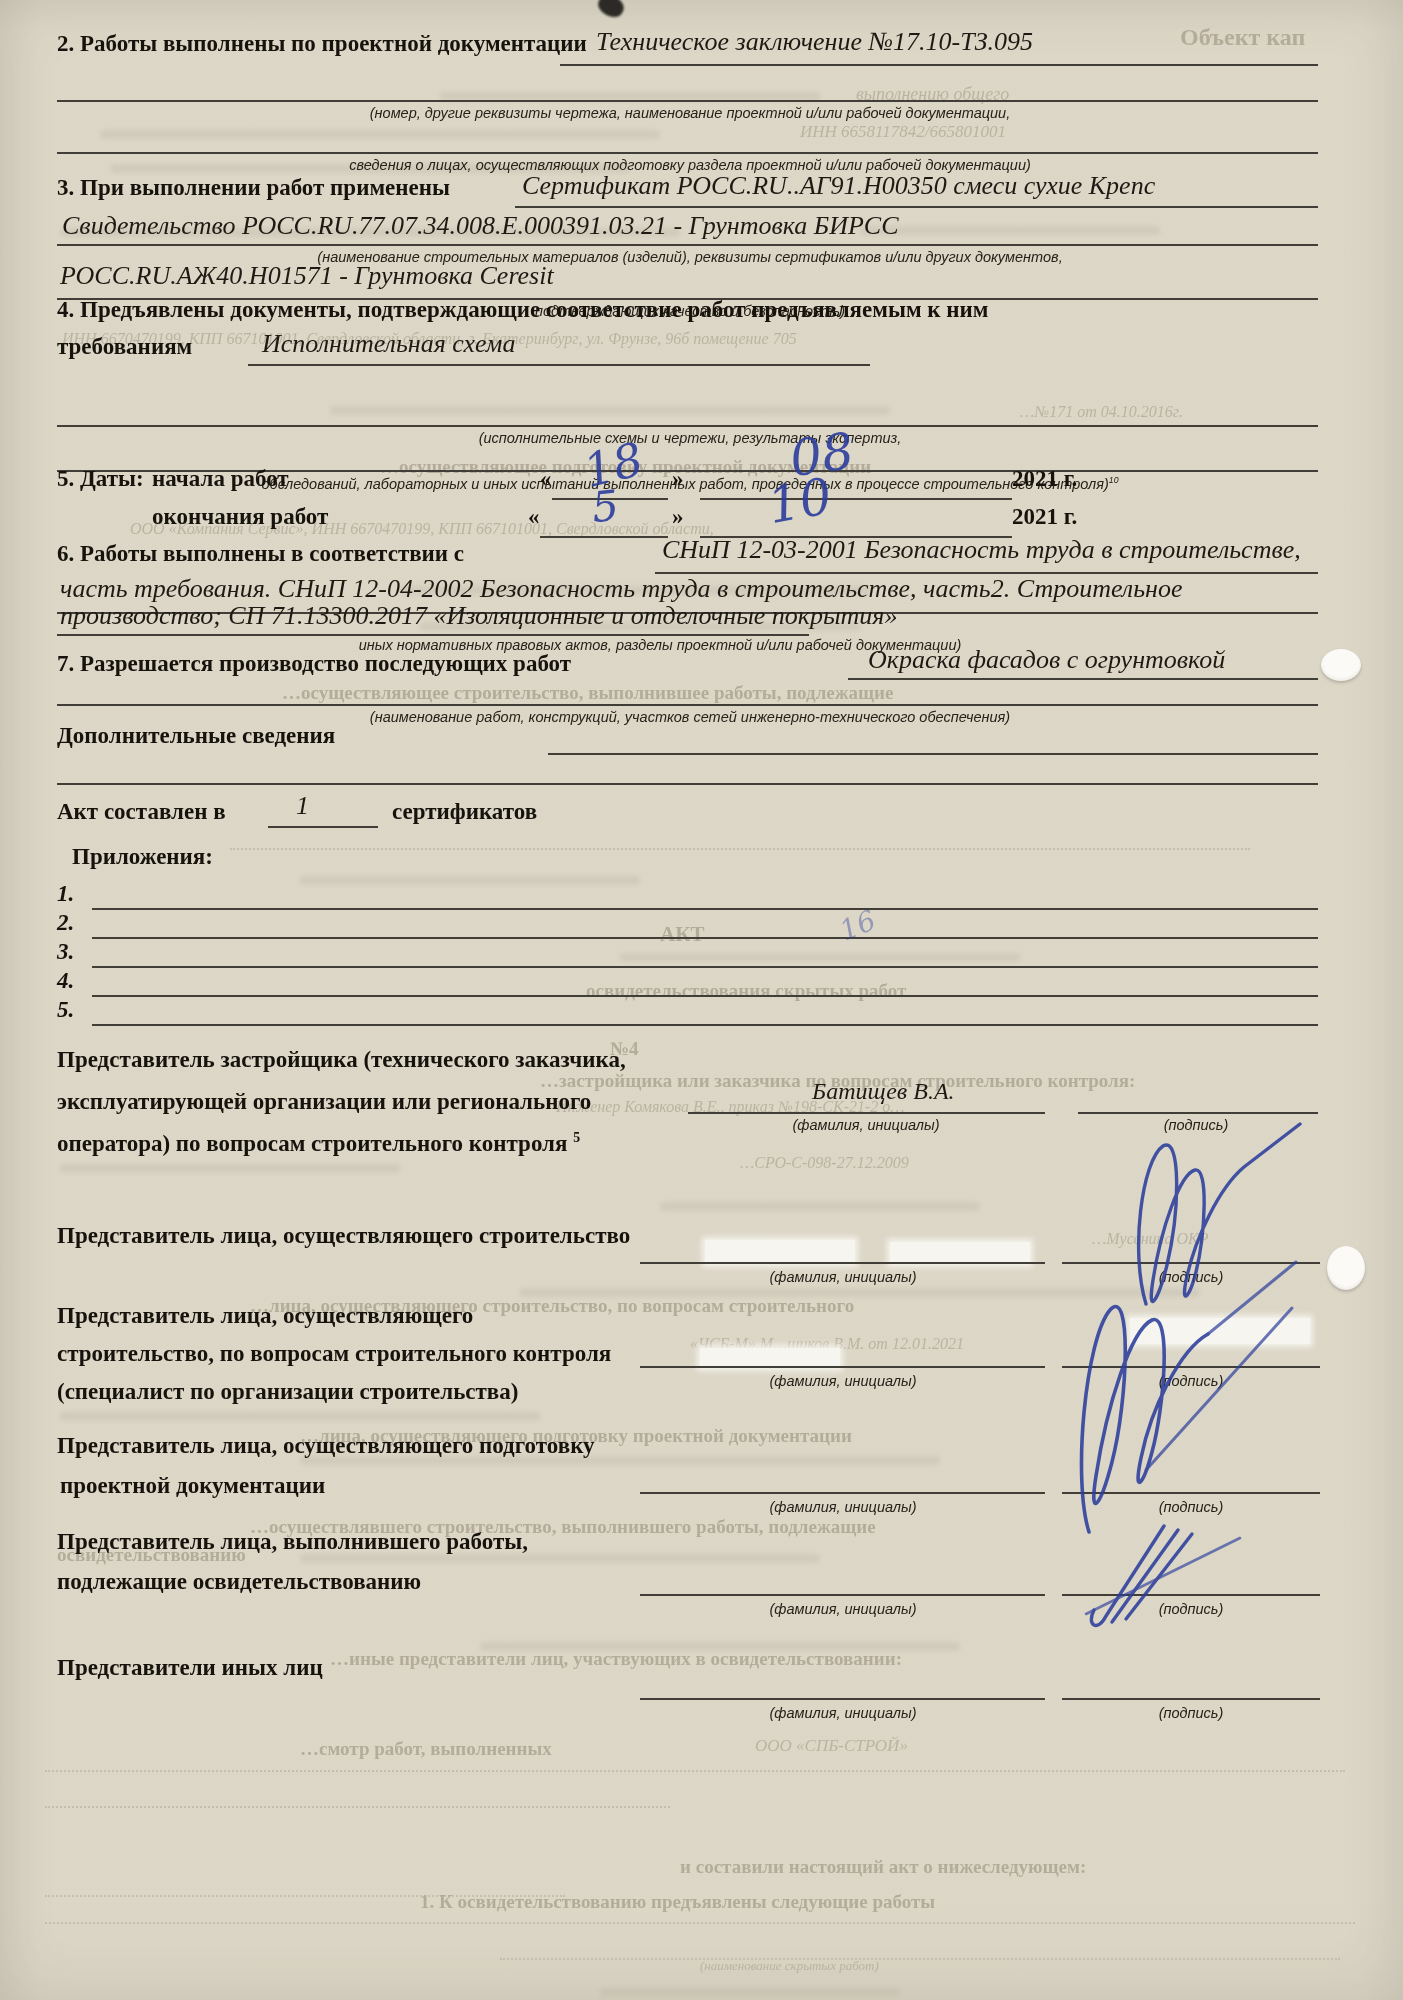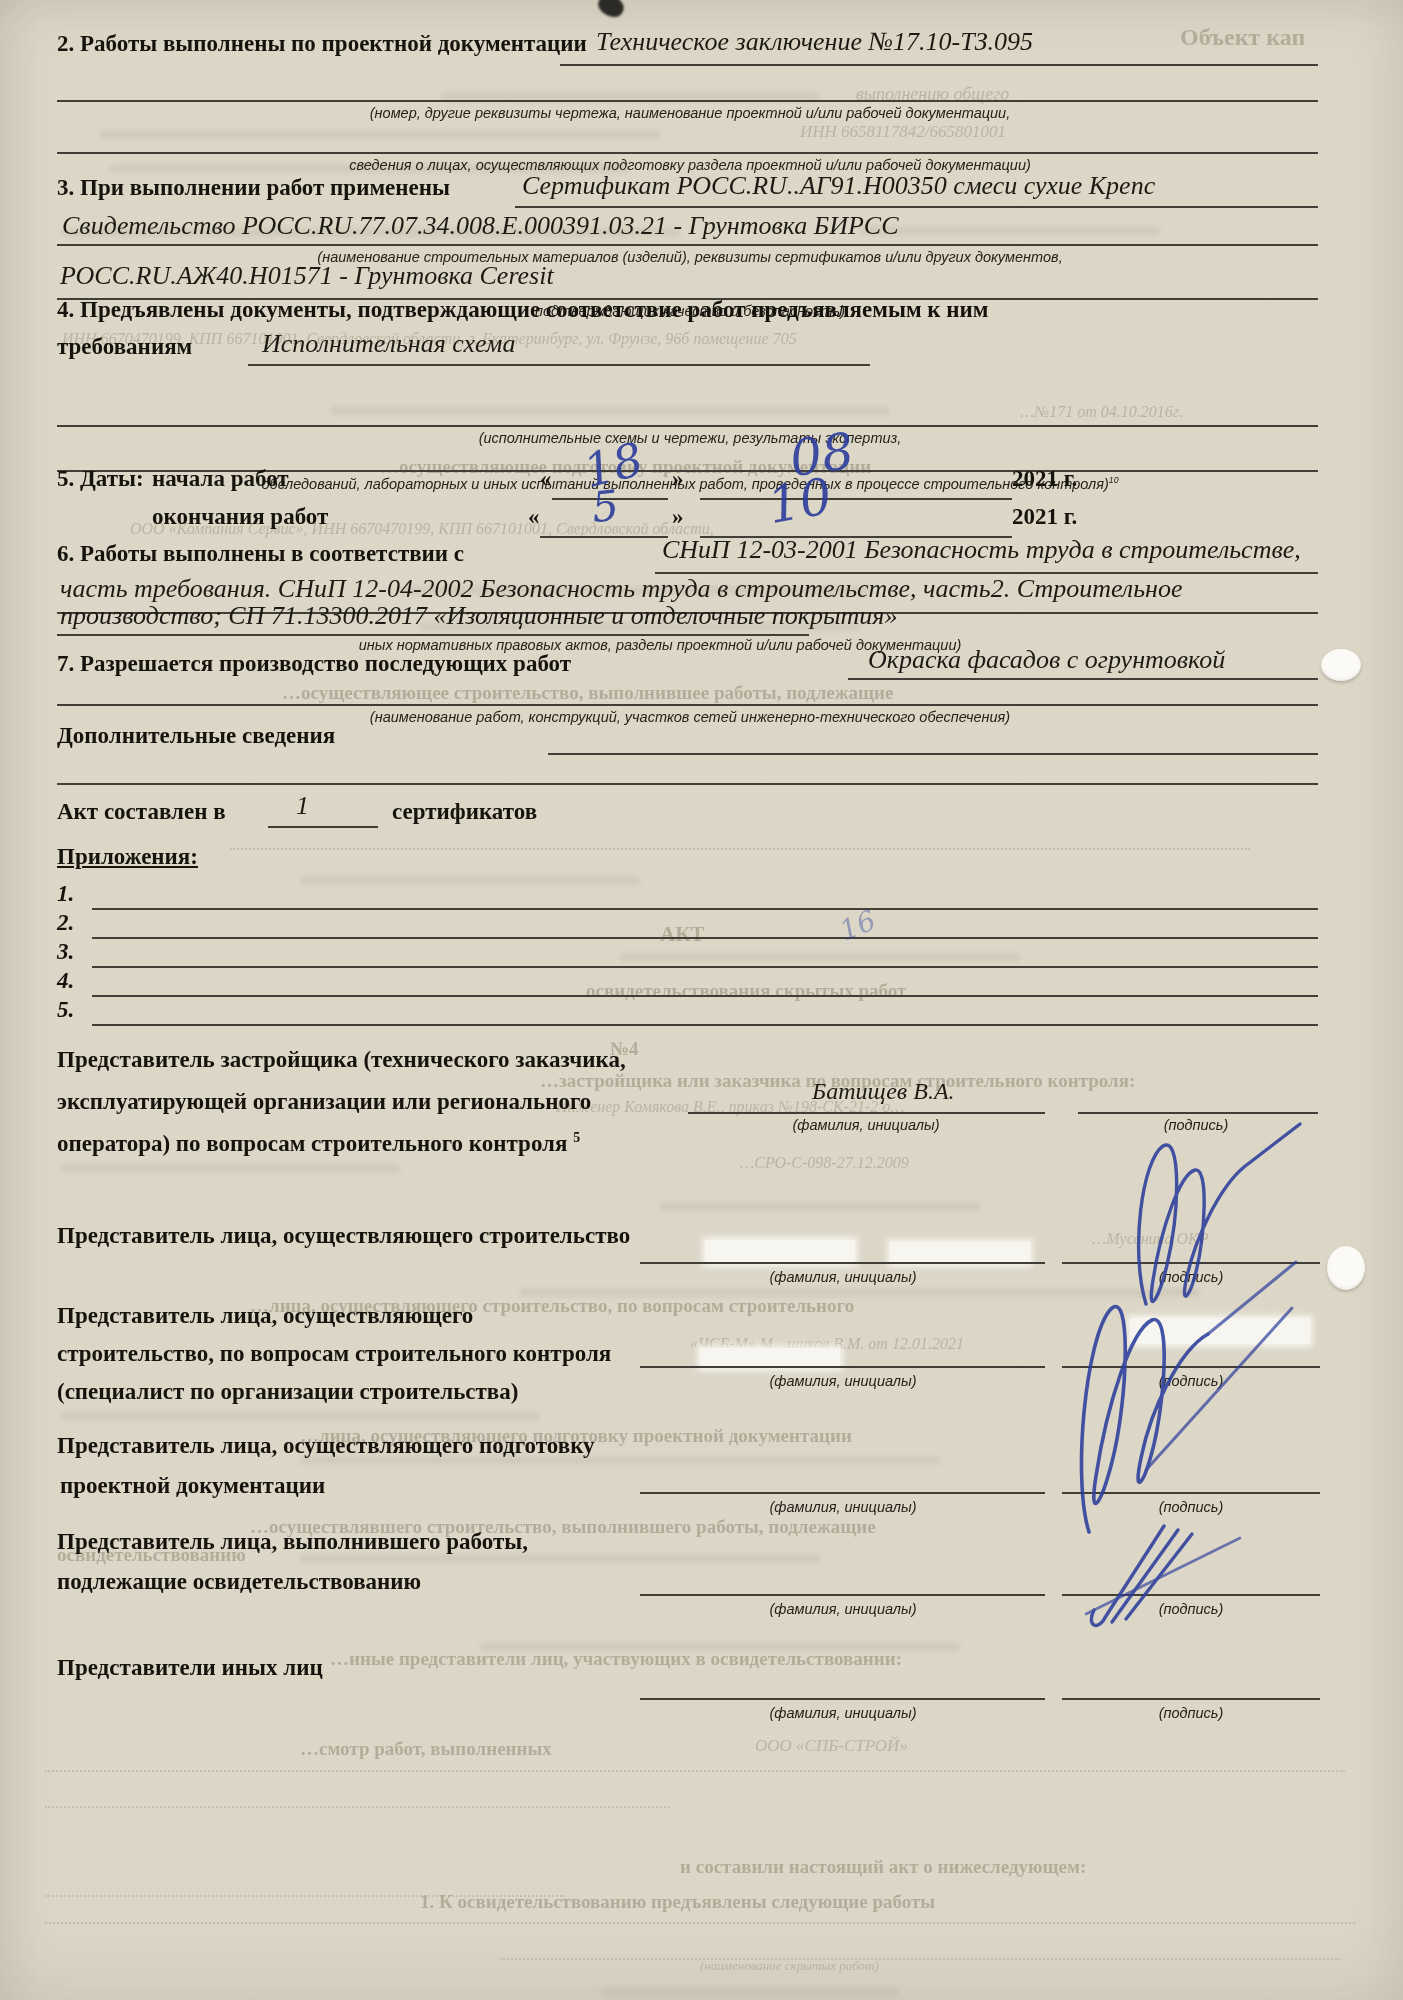--- a/index.html
+++ b/index.html
@@ -79,21 +79,21 @@
   <div class="lbl" style="left:57px;top:650px;">7. Разрешается производство последующих работ</div>
   <div class="val" style="left:868px;top:646px;">Окраска фасадов с огрунтовкой</div>
   <div class="cap" style="left:690px;top:710px;">(наименование работ, конструкций, участков сетей инженерно-технического обеспечения)</div>
 
   <div class="lbl" style="left:57px;top:722px;">Дополнительные сведения</div>
 
   <div class="lbl" style="left:57px;top:798px;">Акт составлен в</div>
   <div class="val" style="left:296px;top:792px;">1</div>
   <div class="lbl" style="left:392px;top:798px;">сертификатов</div>
 
-  <div class="lbl" style="left:57px;top:843px;text-decoration:underline;">Приложения:</div>
+  <div class="lbl" style="left:72px;top:843px;">Приложения:</div>
   <div class="lbl" style="left:57px;top:880px;font-style:italic;">1.</div>
   <div class="lbl" style="left:57px;top:909px;font-style:italic;">2.</div>
   <div class="lbl" style="left:57px;top:938px;font-style:italic;">3.</div>
   <div class="lbl" style="left:57px;top:967px;font-style:italic;">4.</div>
   <div class="lbl" style="left:57px;top:996px;font-style:italic;">5.</div>
 
   <div class="lbl" style="left:57px;top:1046px;">Представитель застройщика (технического заказчика,</div>
   <div class="lbl" style="left:57px;top:1088px;">эксплуатирующей организации или регионального</div>
   <div class="lbl" style="left:57px;top:1130px;"><span>оператора) по вопросам строительного контроля</span> <sup>5</sup></div>
   <div class="val" style="left:812px;top:1078px;font-size:24px;">Батищев В.А.</div>

